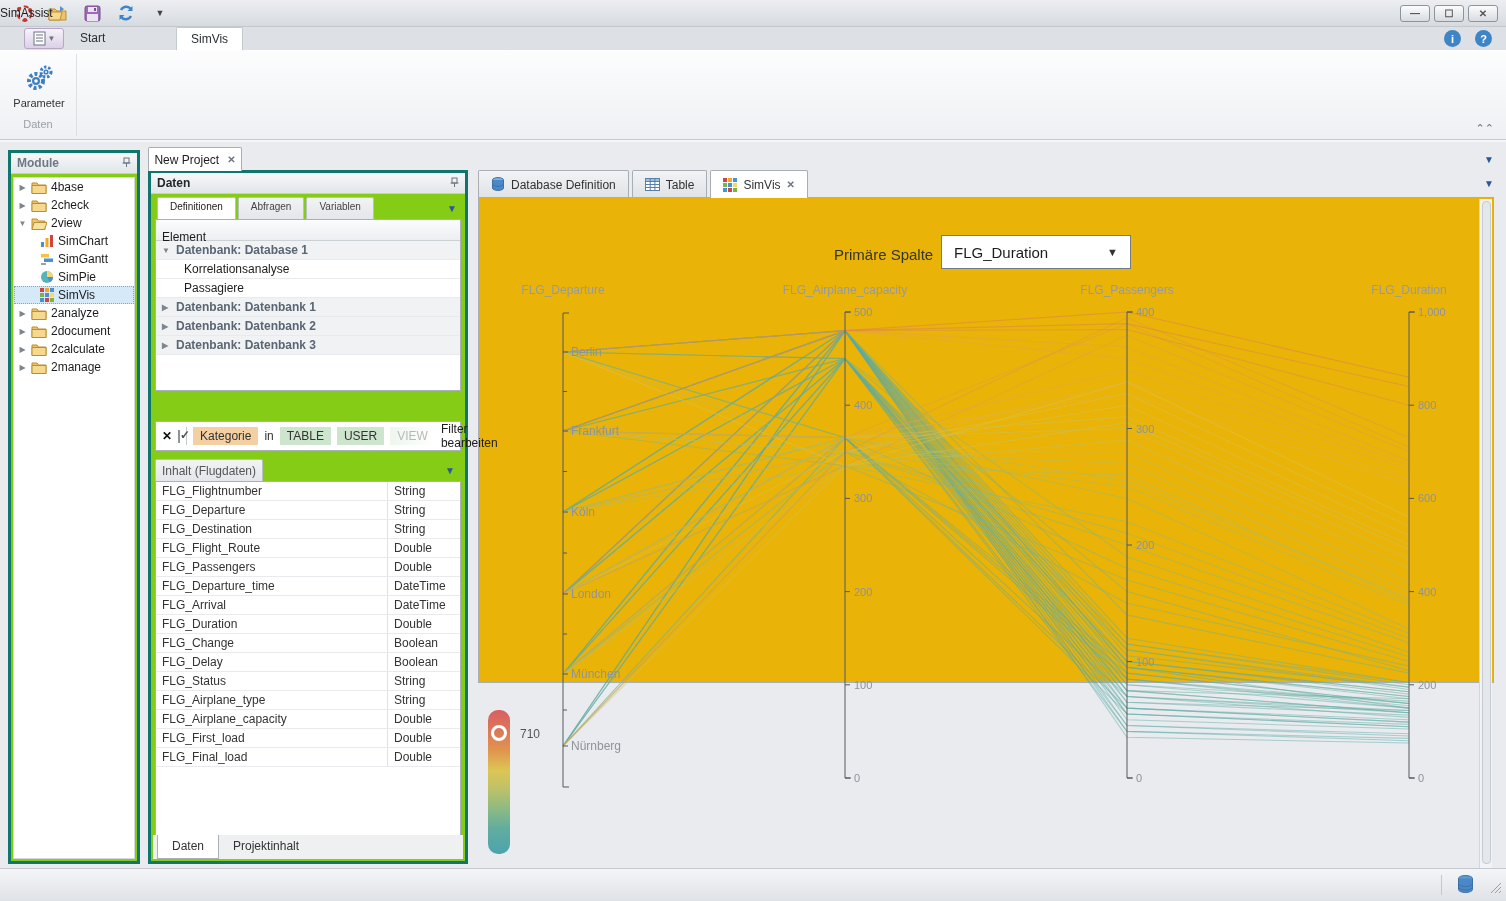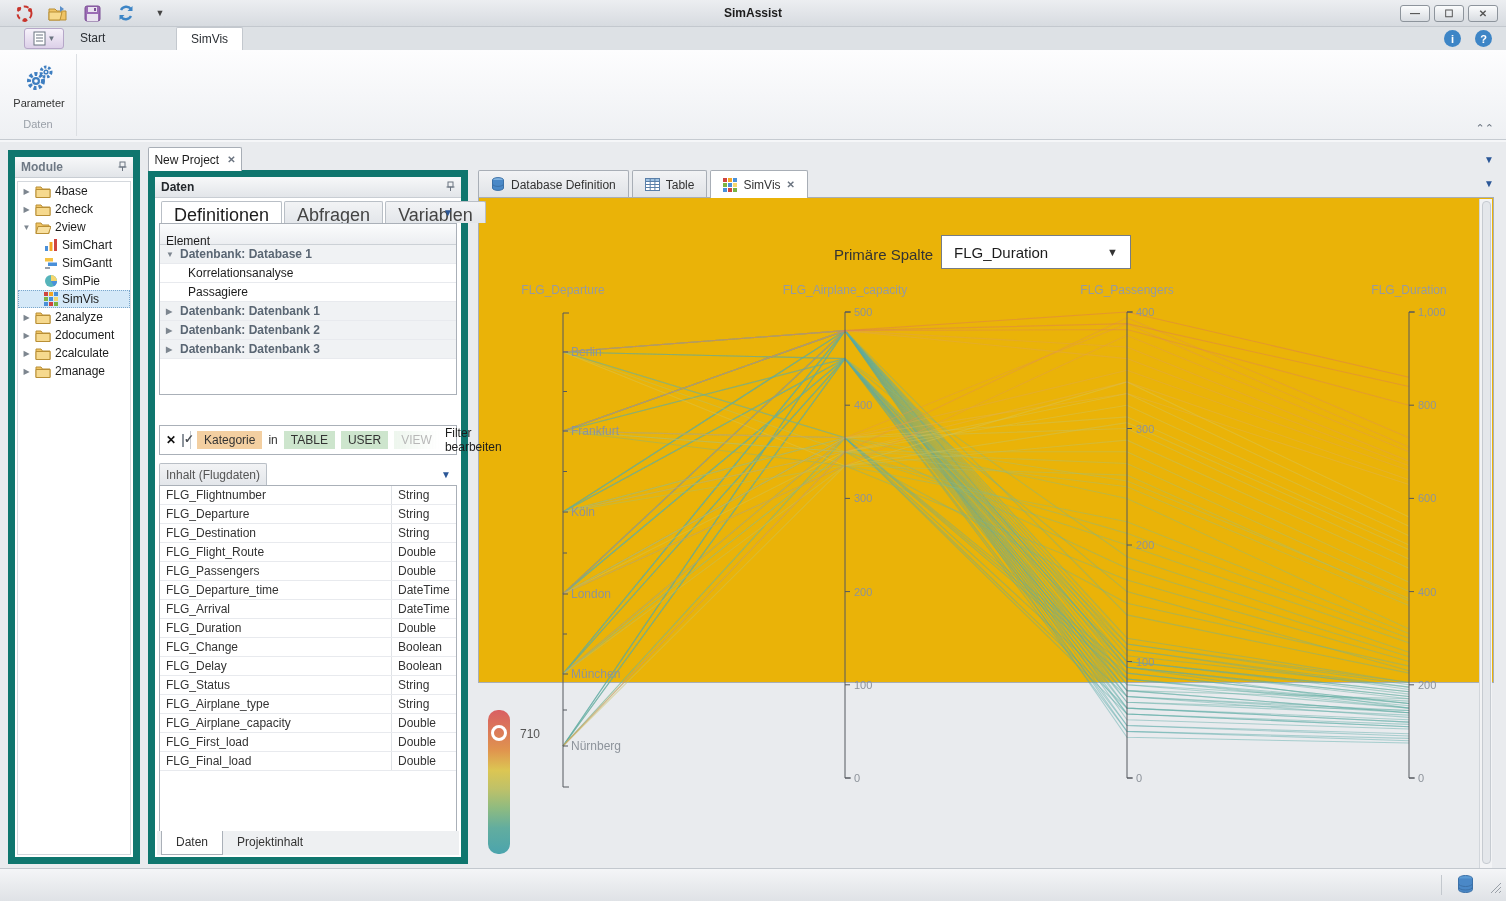--- a/index.html
+++ b/index.html
@@ -4,21 +4,21 @@
 <style>
   * { margin:0; padding:0; box-sizing:border-box; }
   html,body { width:1506px; height:901px; overflow:hidden; }
   body { font-family:"Liberation Sans", sans-serif; font-size:12px; color:#333; background:#d9dde2; position:relative; }
 
   
   .titlebar { position:absolute; left:0; top:0; width:1506px; height:27px;
     background:linear-gradient(#eceef1,#d7dbe0); border-bottom:1px solid #c3c8ce; }
   .qat { position:absolute; left:14px; top:3px; display:flex; align-items:center; gap:14px; }
   .qat .icon { width:20px; height:20px; display:flex; align-items:center; justify-content:center; }
-  .win-title { position:absolute; left:0; right:0; top:6px; text-align:center; font-weight:bold; font-size:12px; color:#1c1c1c; }
+  .win-title { position:absolute; left:0; right:0; top:6px; font-weight:normal; font-size:12px; color:#1c1c1c; }
   .win-btns { position:absolute; right:8px; top:5px; display:flex; gap:4px; }
   .win-btn { width:30px; height:17px; border:1px solid #8d949c; border-radius:3px;
     background:linear-gradient(#fbfcfd,#d8dce1); display:flex; align-items:center; justify-content:center;
     font-size:10px; font-weight:bold; color:#555; }
 
   
   .tabrow { position:absolute; left:0; top:27px; width:1506px; height:23px; background:#dde1e5; }
   .menu-btn { position:absolute; left:24px; top:1px; width:40px; height:21px; border:1px solid #b6a7c8;
     border-radius:3px; background:linear-gradient(#f6f2fa,#dcd0e8); display:flex; align-items:center; justify-content:center; gap:2px; }
   .rtab { position:absolute; top:0; height:23px; padding:4px 14px 0 14px; font-size:12px; color:#2a2e33; }
@@ -32,21 +32,21 @@
     align-items:center; justify-content:center; gap:4px; border-radius:3px; }
   .param-label { font-size:11px; color:#333; }
   .group-footer { position:absolute; left:2px; top:68px; width:72px; height:18px; text-align:center;
     color:#9aa0a8; font-size:11px; }
   .group-sep { position:absolute; left:76px; top:4px; width:1px; height:82px; background:#dcdfe3; }
   .ribbon-collapse { position:absolute; right:12px; bottom:4px; color:#6b7480; font-size:11px; }
 
   
   .main { position:absolute; left:0; top:140px; width:1506px; height:728px; background:#e9ebee; border-top:2px solid #f5f6f8; }
 
-  .panel { border:7px solid #0f766e; background:#ffffff; }
+  .panel { border:3px solid #0f766e; background:#84cc16; }
   .panel-header { height:21px; background:linear-gradient(#f7f8f9,#e2e5e9); border-bottom:1px solid #c8cdd3;
     display:flex; align-items:center; padding:0 6px; justify-content:space-between; }
   .pin { color:#6b7480; font-size:11px; }
 
   
   .module-panel { position:absolute; left:8px; top:8px; width:132px; height:714px; }
   .module-title { font-weight:bold; color:#6e7884; font-size:12px; }
   .module-body { position:absolute; left:2px; right:2px; top:24px; bottom:2px; background:#fff; border:1px solid #d4d8dd; overflow:hidden; }
   .tree-row { height:18px; display:flex; align-items:center; gap:4px; padding-left:4px; white-space:nowrap; }
   .tree-row .arrow { width:9px; color:#7d868f; font-size:8px; text-align:center; }
@@ -57,21 +57,21 @@
   
   .proj-tab { position:absolute; left:148px; top:5px; width:94px; height:24px; background:#fff;
     border:1px solid #a8aeb6; border-bottom:none; border-radius:2px 2px 0 0; display:flex; align-items:center;
     justify-content:center; gap:8px; font-size:12px; color:#1c1c1c; z-index:3; }
   .proj-strip-arrow { position:absolute; right:12px; top:12px; color:#2b5797; font-size:10px; }
   .tab-x { color:#6b7480; font-weight:bold; font-size:10px; }
 
   .daten-panel { position:absolute; left:148px; top:28px; width:320px; height:694px; z-index:2; }
   .daten-title { font-weight:bold; color:#23272c; font-size:12px; }
   .dtabs { position:absolute; left:2px; top:24px; right:2px; height:22px; display:flex; gap:2px; padding-left:4px; }
-  .dtab { padding:3px 12px 0 12px; font-size:18px; color:#444; background:linear-gradient(#f2f3f5,#e3e6ea);
+  .dtab { padding:3px 12px 0 12px; font-size:10px; color:#444; background:linear-gradient(#f2f3f5,#e3e6ea);
     border:1px solid #b9bfc6; border-bottom:none; border-radius:2px 2px 0 0; height:22px; }
   .dtab.active { background:#fff; font-weight:normal; color:#1c1c1c; position:relative; z-index:2; }
   .dd-arrow { position:absolute; right:8px; top:6px; color:#2b5797; font-size:10px; }
 
   .element-box { position:absolute; left:4px; right:4px; top:46px; height:172px; background:#fff; border:1px solid #aab0b8; }
   .el-header { height:19px; background:linear-gradient(#fbfcfd,#eceef1); border-bottom:1px solid #ccd1d6;
     padding:10px 6px; font-size:12px; color:#1c1c1c; }
   .el-row { height:19px; display:flex; align-items:center; padding-left:6px; gap:6px; border-bottom:1px solid #e8eaee; font-size:12px; }
   .el-row .arrow { width:8px; font-size:8px; color:#7d868f; }
   .el-row.group { font-weight:bold; color:#5a6673; background:#f0f2f4; }

